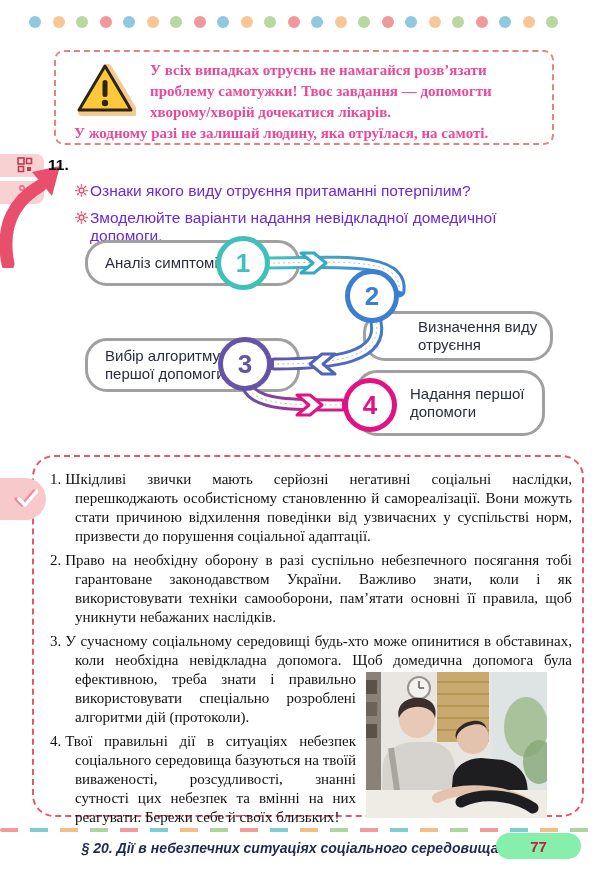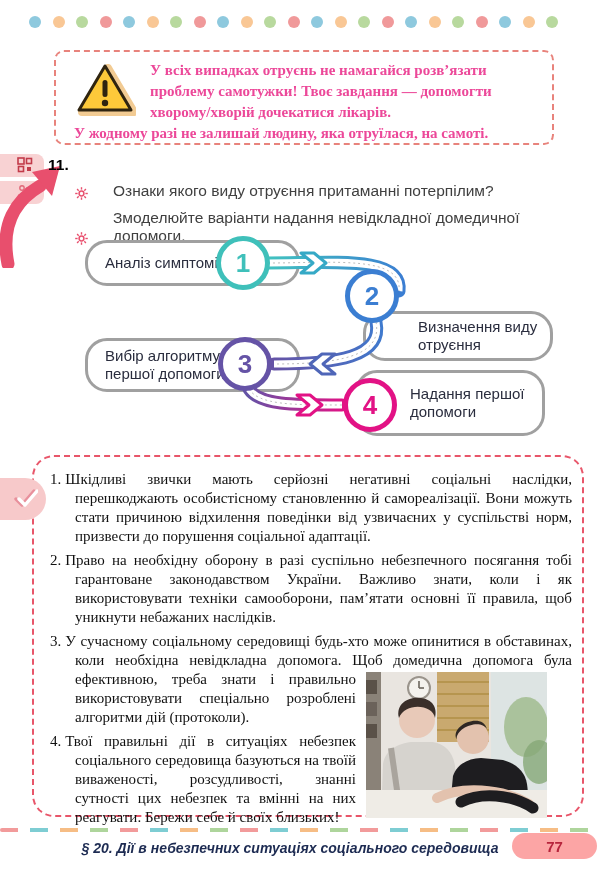--- a/index.html
+++ b/index.html
@@ -19,22 +19,22 @@
     font-weight:bold;font-size:15px;line-height:21px;color:#ec4899;}
   .warn-icon{float:left;width:60px;height:56px;margin:2px 14px 2px 2px;}
   .warn-emph{display:block;}
 
   
   .task{position:absolute;left:48px;top:156px;width:520px;}
   .task-title-row{display:flex;gap:8px;font-size:15.5px;font-weight:bold;}
   .task-num{color:#000000;}
   .task-title{font-weight:normal;color:#1f2235;}
   .task-bullets{margin-top:8px;}
-  .bullet-row{display:flex;align-items:flex-end;gap:25px;margin:0 0 9px 27px;
-    font-size:15.5px;color:#404040;}
+  .bullet-row{display:flex;align-items:flex-start;gap:2px;margin:0 0 9px 27px;
+    font-size:15.5px;color:#6d28d9;}
   .sun-icon{flex:0 0 auto;margin-top:2px;}
 
   
   .mtab{position:absolute;left:0;width:44px;height:23px;background:#f8d2d3;
     border-radius:0 8px 8px 0;}
   .mtab svg{position:absolute;left:17px;top:3px;}
   .tab-qr{top:154px;} .tab-group{top:181px;}
   .margin-arrow{position:absolute;left:0;top:162px;width:62px;height:106px;}
 
   
@@ -71,22 +71,22 @@
 
   
   .bottom-dashes{position:absolute;left:0;top:828px;width:600px;height:4px;border-radius:2px;
     background:repeating-linear-gradient(90deg,
       #f29b9b 0 18px, transparent 18px 30px,
       #7ecdd3 30px 48px, transparent 48px 60px,
       #f6bd85 60px 78px, transparent 78px 90px,
       #aed59c 90px 108px, transparent 108px 120px);}
   .footer-title{position:absolute;left:80px;top:840px;width:420px;text-align:center;
     font-style:italic;font-weight:600;font-size:14px;color:#1d2b52;}
-  .page-badge{position:absolute;left:512px;top:833px;width:85px;height:26px;
-    background:#fca5a5;border-radius:13px;display:flex;align-items:center;justify-content:center;
+  .page-badge{position:absolute;left:496px;top:833px;width:85px;height:26px;
+    background:#86efac;border-radius:13px;display:flex;align-items:center;justify-content:center;
     font-size:15px;font-weight:bold;color:#b7253c;}
 </style>
 </head>
 <body>
 
 <div class="page">
 
   <div class="dots-row">
     <div class="dot c0"></div>
       <div class="dot c1"></div>

